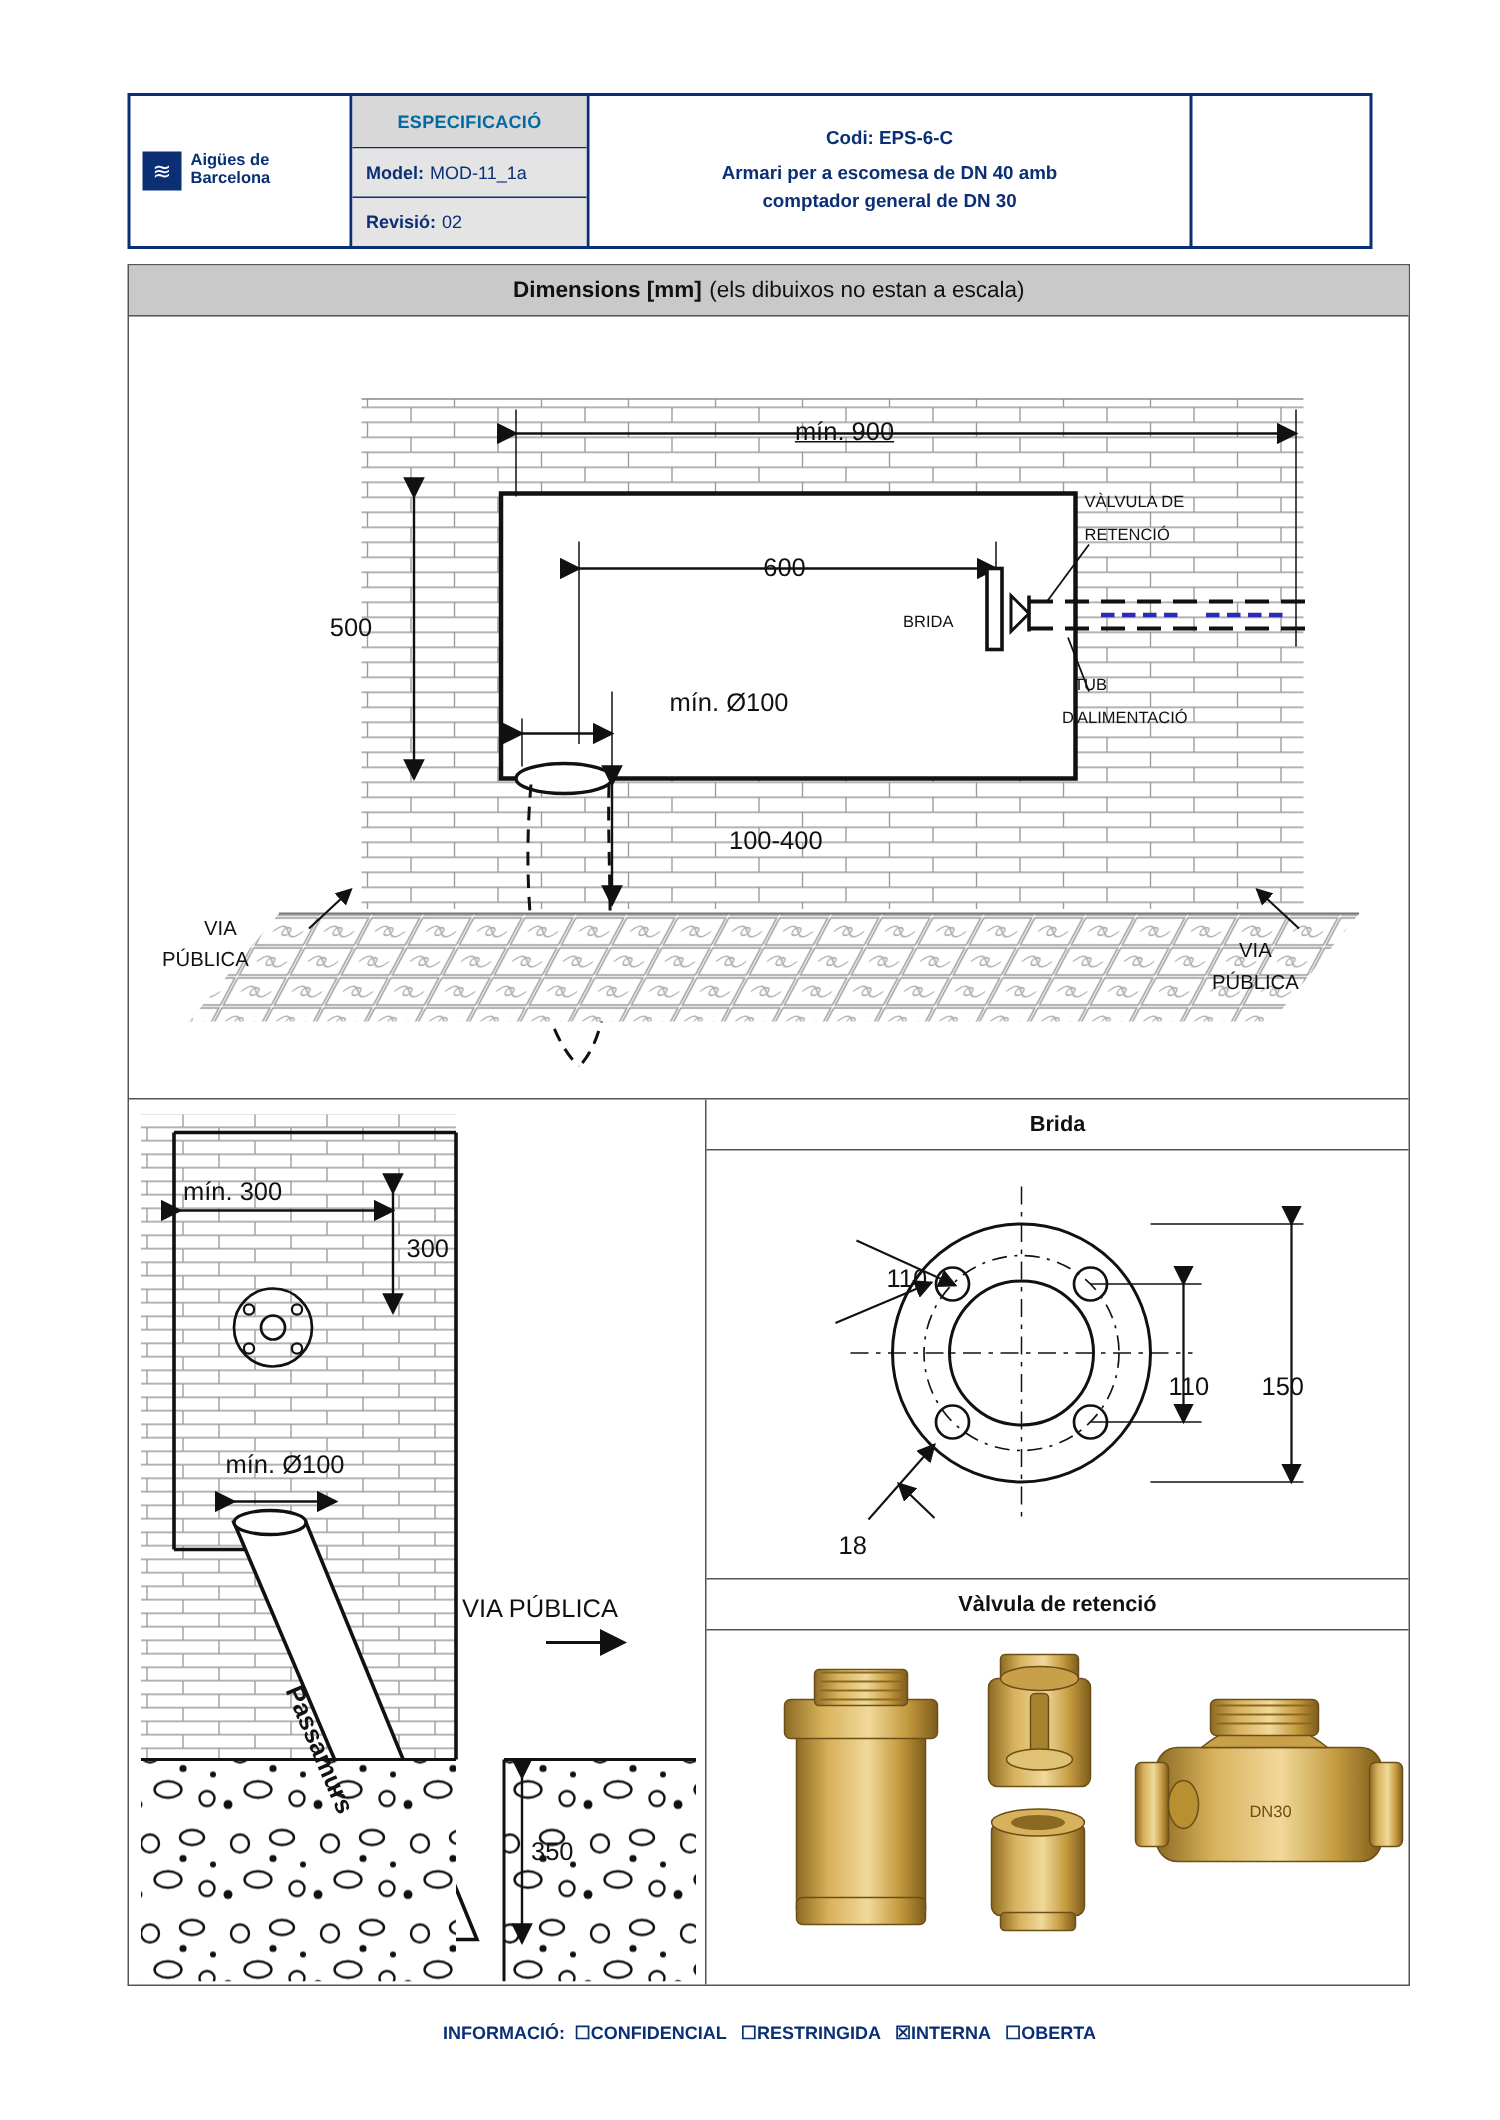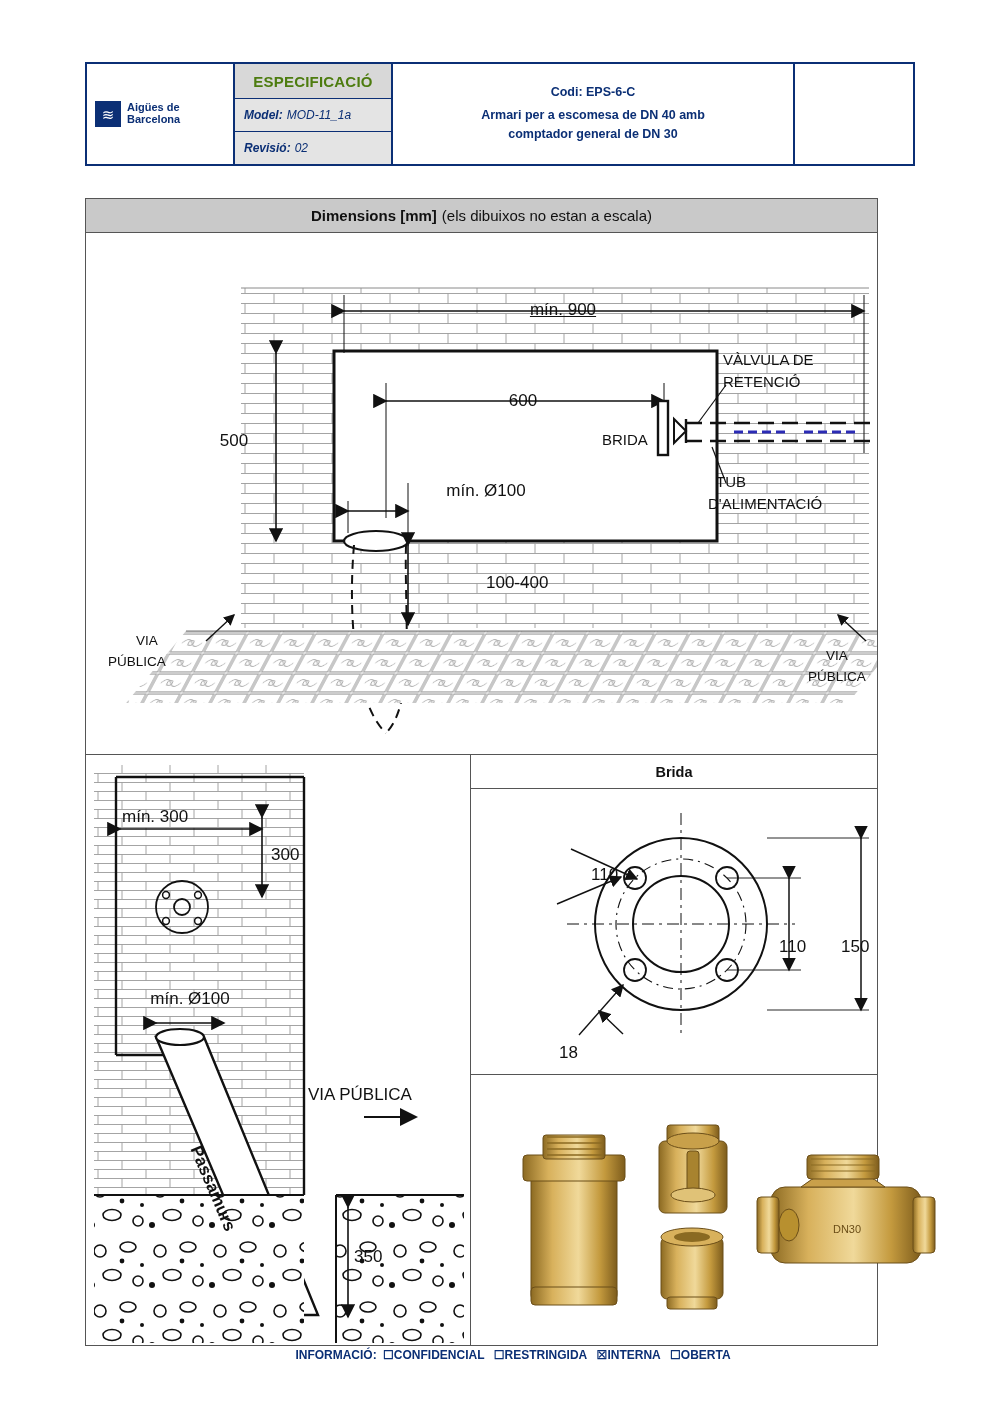--- a/index.html
+++ b/index.html
@@ -26,45 +26,45 @@
   .logo-mark {
     width:26px; height:26px; background:#0b2f75; color:#fff;
     display:flex; align-items:center; justify-content:center;
     font-size:15px; line-height:1; flex:0 0 auto;
   }
   .logo-text { font-size:11px; font-weight:bold; color:#0b2f75; line-height:1.05; }
   .hdr-spec { width:158px; border-right:2px solid #0b2f75; display:flex; flex-direction:column; }
   .spec-title {
     height:35px; background:#d8d8d8; border-bottom:1.5px solid #0b2f75;
     display:flex; align-items:center; justify-content:center;
-    font-size:15px; font-weight:bold; color:#4d7c0f; letter-spacing:.2px;
+    font-size:12px; font-weight:bold; color:#0369a1; letter-spacing:.2px;
   }
   .spec-row {
     flex:1; background:#e4e4e4; display:flex; align-items:center;
-    padding-left:9px; font-size:12px; color:#0b2f75;font-style:italic;
+    padding-left:9px; font-size:12px; color:#0b2f75;
   }
   .spec-row.mid { border-bottom:1.5px solid #0b2f75; }
   .spec-row b { font-weight:bold; margin-right:4px; }
   .hdr-center {
     flex:1; border-right:2px solid #0b2f75;
     display:flex; flex-direction:column; align-items:center; justify-content:center;
     gap:7px; padding:4px 8px; text-align:center;
   }
   .hdr-center .codi { font-size:12.5px; font-weight:bold; color:#0b2f75; }
   .hdr-center .desc { font-size:12.5px; font-weight:bold; color:#0b2f75; line-height:1.45; }
   .hdr-right { width:118px; display:flex; flex-direction:column; }
   .hdr-right .cell {
     flex:1; display:flex; align-items:center; justify-content:center;
     font-size:12.5px; color:#0b2f75;
   }
   .hdr-right .cell.top { border-bottom:1.5px solid #0b2f75; }
 
   
   .main-box {
-    position:absolute; left:85px; top:198px; width:793px; height:1148px;
+    position:absolute; left:85px; top:176px; width:855px; height:1148px;
     border:1.5px solid #555;
   }
   .dims-bar {
     height:34px; background:#c9c9c9; border-bottom:1.5px solid #555;
     display:flex; align-items:center; justify-content:center;
     font-size:15px; color:#111;
   }
   .dims-bar b { font-weight:bold; margin-right:5px; }
 
   .upper { position:relative; height:522px; border-bottom:1.5px solid #555; overflow:hidden; }
@@ -80,21 +80,21 @@
   .brida-panel .panel-title, .valv-panel .panel-title { border-bottom:1.5px solid #555; }
 
   
   .footer {
     position:absolute; left:0; right:0; top:1348px;
     text-align:center; font-size:12px; font-weight:bold; color:#0b2f75;padding-left:32px;
   }
   .footer span { margin-right:3px; }
 
   
-  .lbl { position:absolute; font-size:15px; color:#111; white-space:nowrap; }
+  .lbl { position:absolute; font-size:11px; color:#111; white-space:nowrap; }
   .lbl.small { font-size:13.5px; }
   .lbl.big { font-size:17px; }
   svg { display:block; }
 </style>
 </head>
 <body>
 
 <div class="page">
 
   <div class="header">
@@ -326,20 +326,21 @@
             <line x1="296" y1="49" x2="398" y2="49" stroke="#111" stroke-width="0.9"></line>
             <line x1="296" y1="221" x2="398" y2="221" stroke="#111" stroke-width="0.9"></line>
           </svg>
           <div class="lbl big" style="left:120px; top:110px;">110</div>
           <div class="lbl big" style="left:308px; top:182px;">110</div>
           <div class="lbl big" style="left:370px; top:182px;">150</div>
           <div class="lbl big" style="left:88px; top:288px;">18</div>
         </div>
 
         <div class="valv-panel">
+          <div class="panel-title">Vàlvula de retenció</div>
           <svg width="468" height="222" viewBox="0 0 468 222" style="position:absolute; top:36px; left:0;">
             <defs>
               <linearGradient id="brass" x1="0" y1="0" x2="1" y2="0">
                 <stop offset="0%" stop-color="#8c6a22"></stop>
                 <stop offset="25%" stop-color="#d8b15c"></stop>
                 <stop offset="55%" stop-color="#f0d99a"></stop>
                 <stop offset="80%" stop-color="#c49a3e"></stop>
                 <stop offset="100%" stop-color="#7d5c1c"></stop>
               </linearGradient>
               <linearGradient id="brass2" x1="0" y1="0" x2="1" y2="0">

